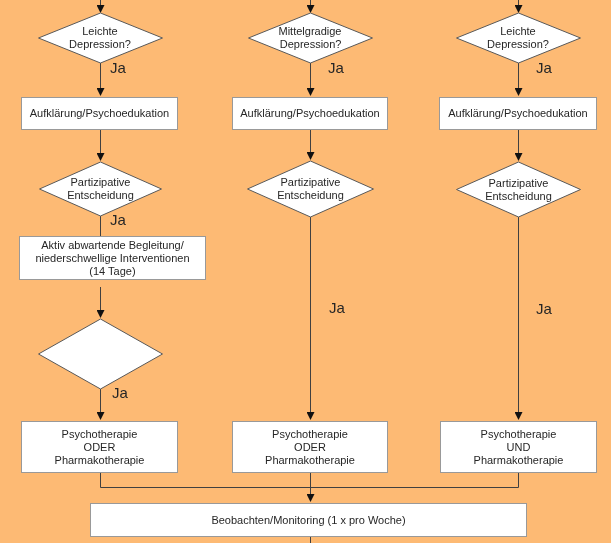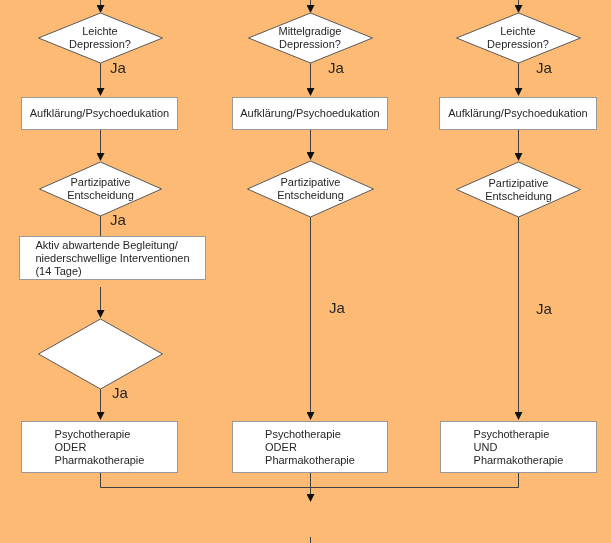--- a/index.html
+++ b/index.html
@@ -12,20 +12,21 @@
     overflow:hidden;
   }
   svg.wires{position:absolute;left:0;top:0;width:611px;height:543px;}
   svg.wires line{stroke:#404040;stroke-width:1;}
   svg.wires polygon.diamond{fill:#ffffff;stroke:#595959;stroke-width:1;}
   .box{
     position:absolute;
     border:1px solid #999999;
     background:#ffffff;
     display:flex;align-items:center;justify-content:center;
+    text-align:center;
     font-size:11px;line-height:13px;
     white-space:pre-line;
     box-sizing:border-box;
   }
   .dlabel{
     position:absolute;
     display:flex;align-items:center;justify-content:center;
     text-align:center;
     font-size:11px;line-height:13px;
     white-space:pre-line;
@@ -76,21 +77,21 @@
     <polygon class="diamond" points="310.5,13 372.5,38 310.5,63 248.5,38"></polygon>
     <polygon class="diamond" points="518.5,13 580.5,38 518.5,63 456.5,38"></polygon>
     <polygon class="diamond" points="100.5,162 161.5,189 100.5,216 39.5,189"></polygon>
     <polygon class="diamond" points="310.5,161 373.5,189 310.5,217 247.5,189"></polygon>
     <polygon class="diamond" points="518.5,162 580.5,189.5 518.5,217 456.5,189.5"></polygon>
     <polygon class="diamond" points="100.5,319 162.5,354 100.5,389 38.5,354"></polygon>
   </svg>
 
   <div class="dlabel" style="left:38px;top:13px;width:124px;height:50px;">Leichte
 Depression?</div>
-  <div class="dlabel" style="left:248px;top:13px;width:124px;height:50px;">Mittelgradige
+  <div class="dlabel" style="left:248px;top:13px;width:124px;height:50px;text-align:right;">Mittelgradige
 Depression?</div>
   <div class="dlabel" style="left:456px;top:13px;width:124px;height:50px;">Leichte
 Depression?</div>
   <div class="dlabel" style="left:40px;top:162px;width:121px;height:54px;">Partizipative
 Entscheidung</div>
   <div class="dlabel" style="left:248px;top:161px;width:125px;height:56px;">Partizipative
 Entscheidung</div>
   <div class="dlabel" style="left:457px;top:162px;width:123px;height:55px;">Partizipative
 Entscheidung</div>
 
@@ -102,20 +103,21 @@
 (14 Tage)</div>
   <div class="box" style="left:21px;top:421px;width:157px;height:52px;">Psychotherapie
 ODER
 Pharmakotherapie</div>
   <div class="box" style="left:232px;top:421px;width:156px;height:52px;">Psychotherapie
 ODER
 Pharmakotherapie</div>
   <div class="box" style="left:440px;top:421px;width:157px;height:52px;">Psychotherapie
 UND
 Pharmakotherapie</div>
+  <div class="box" style="left:90px;top:503px;width:437px;height:34px;">Beobachten/Monitoring (1 x pro Woche)</div>
 
   <span class="ja" style="left:110px;top:62px;">Ja</span>
   <span class="ja" style="left:328px;top:62px;">Ja</span>
   <span class="ja" style="left:536px;top:62px;">Ja</span>
   <span class="ja" style="left:110px;top:214px;">Ja</span>
   <span class="ja" style="left:112px;top:387px;">Ja</span>
   <span class="ja" style="left:329px;top:302px;">Ja</span>
   <span class="ja" style="left:536px;top:303px;">Ja</span>
 
 </div>

